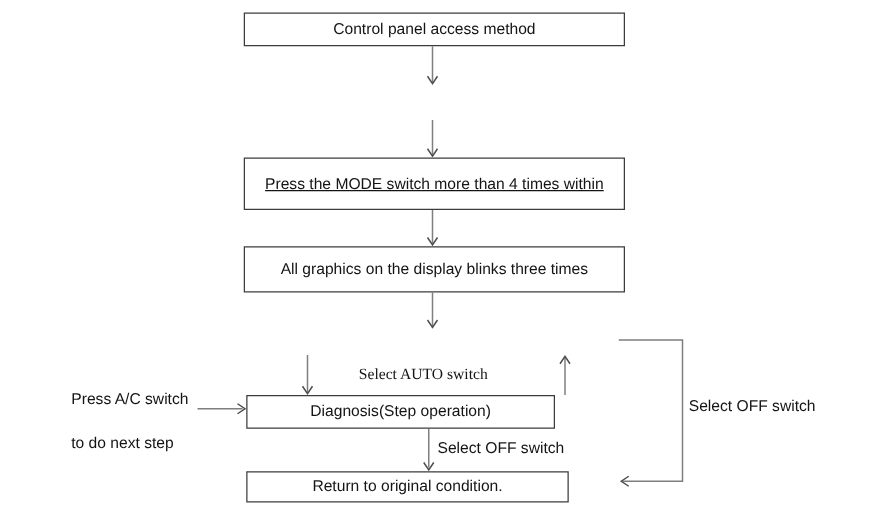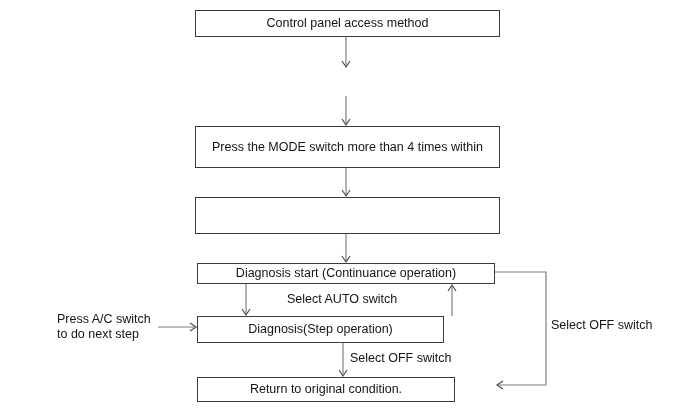--- a/index.html
+++ b/index.html
@@ -36,32 +36,32 @@
   }
   .node .txt {
     text-align: center;
   }
   .node .line {
     display: block;
     white-space: nowrap;
   }
   .node-1 { left: 195px; top: 10px;  width: 305px; height: 27px; }
   .node-2 { left: 195px; top: 68px;  width: 305px; height: 28px; }
-  .node-3 { left: 195px; top: 126px; width: 305px; height: 42px; }
+  .node-3 { left: 195px; top: 126px; width: 305px; height: 42px; text-decoration: underline; }
   .node-4 { left: 195px; top: 197px; width: 305px; height: 37px; }
   .node-5 { left: 197px; top: 263px; width: 298px; height: 21px; }
   .node-6 { left: 197px; top: 316px; width: 247px; height: 27px; }
   .node-7 { left: 197px; top: 377px; width: 258px; height: 25px; }
   .edge-label {
     position: absolute;
     font-size: 12.5px;
     line-height: 15px;
     white-space: nowrap;
   }
-  .lbl-auto      { left: 287px; top: 292px; }
+  .lbl-auto      { left: 287px; top: 292px; font-family: Liberation Serif, serif; }
   .lbl-off-step  { left: 350px; top: 351px; }
   .lbl-off-right { left: 551px; top: 318px; }
   .lbl-ac        { left: 57px;  top: 312px; white-space: normal; }
 </style>
 </head>
 <body>
 
 <div class="canvas">
 
   <svg class="wires" width="699" height="413" viewBox="0 0 699 413">
@@ -106,28 +106,24 @@
 
 
   <div class="node node-3">
     <div class="txt">
       <span class="line">Press the MODE switch more than 4 times within</span>
     </div>
   </div>
 
   <div class="node node-4">
     <div class="txt">
+      <span class="line">All graphics on the display blinks three times</span>
     </div>
   </div>
 
-  <div class="node node-5">
-    <div class="txt">
-        <span class="line">Diagnosis start (Continuance operation)</span>
-      </div>
-  </div>
 
   <div class="node node-6">
     <div class="txt">
         <span class="line">Diagnosis(Step operation)</span>
       </div>
   </div>
 
   <div class="node node-7">
     <div class="txt">
         <span class="line">Return to original condition.</span>
@@ -135,16 +131,16 @@
   </div>
 
   <div class="edge-label lbl-auto">Select AUTO switch</div>
 
   <div class="edge-label lbl-off-step">Select OFF switch</div>
 
   <div class="edge-label lbl-off-right">Select OFF switch</div>
 
   <div class="edge-label lbl-ac">
     <span class="line" style="display:block;">Press A/C switch</span>
-    <span class="line" style="display:block;">to do next step</span>
+    <span class="line" style="display:block;margin-top:20px;">to do next step</span>
   </div>
 
 </div>
 
 </body></html>

